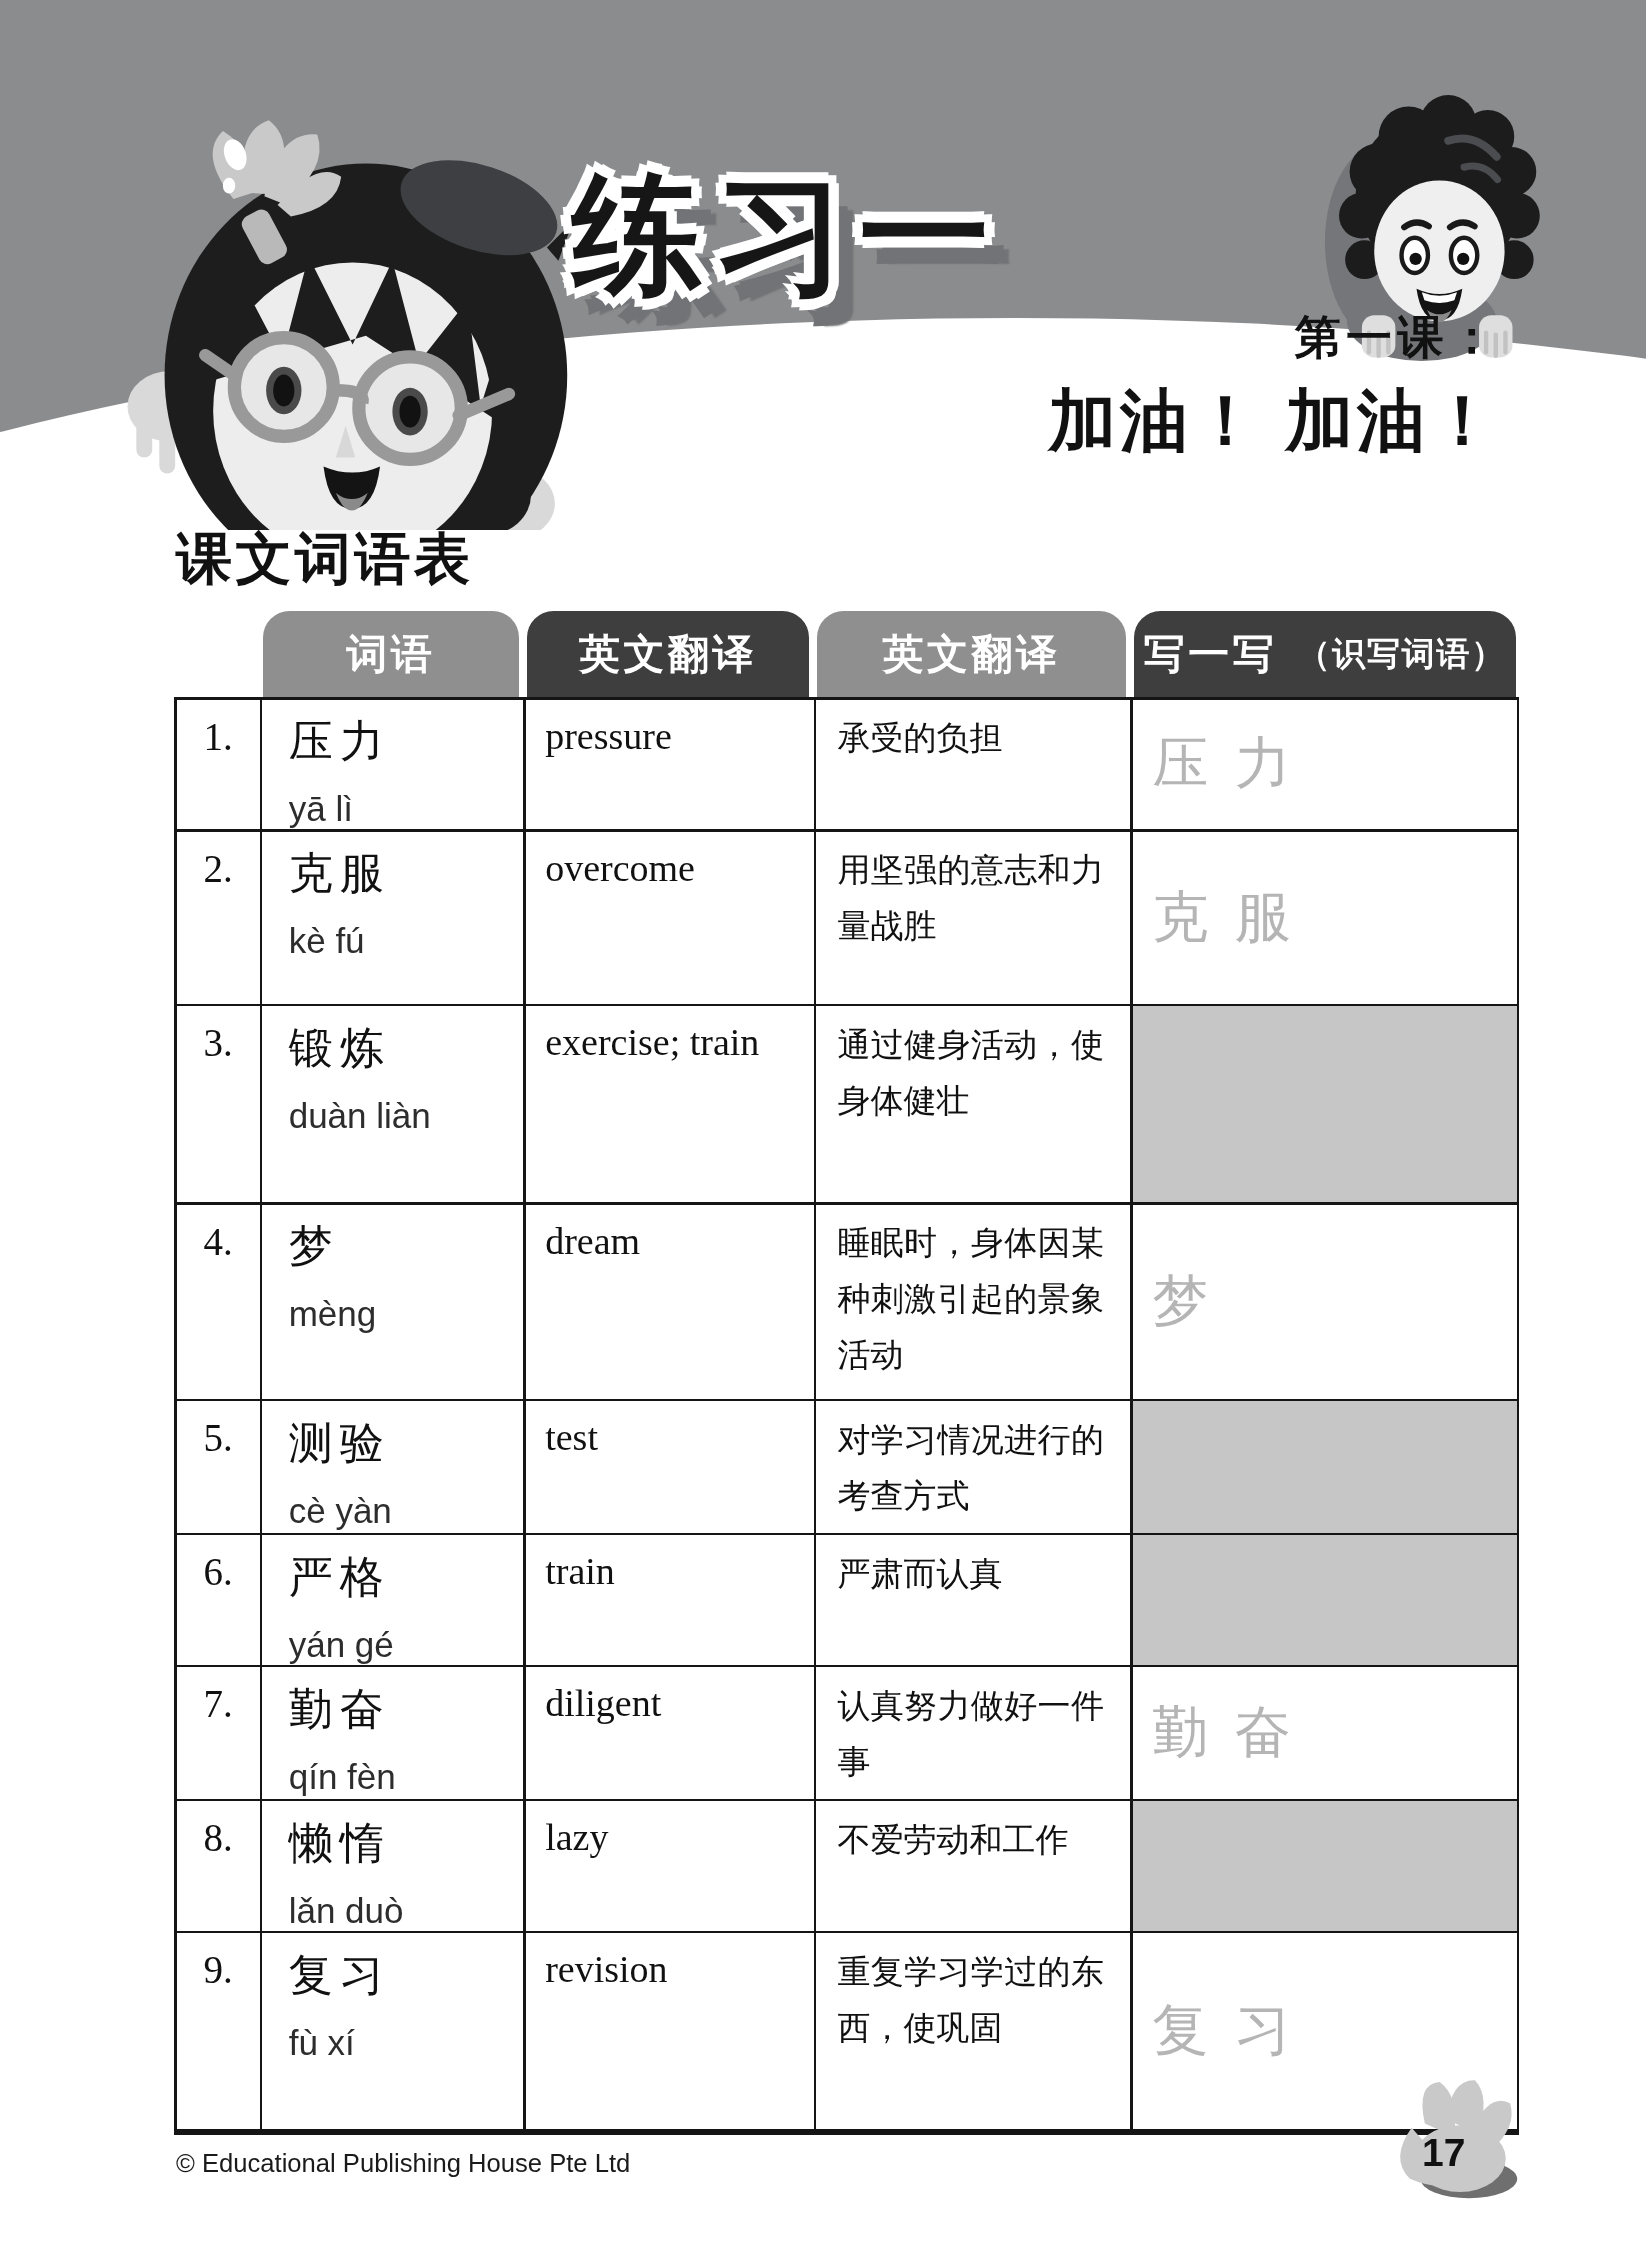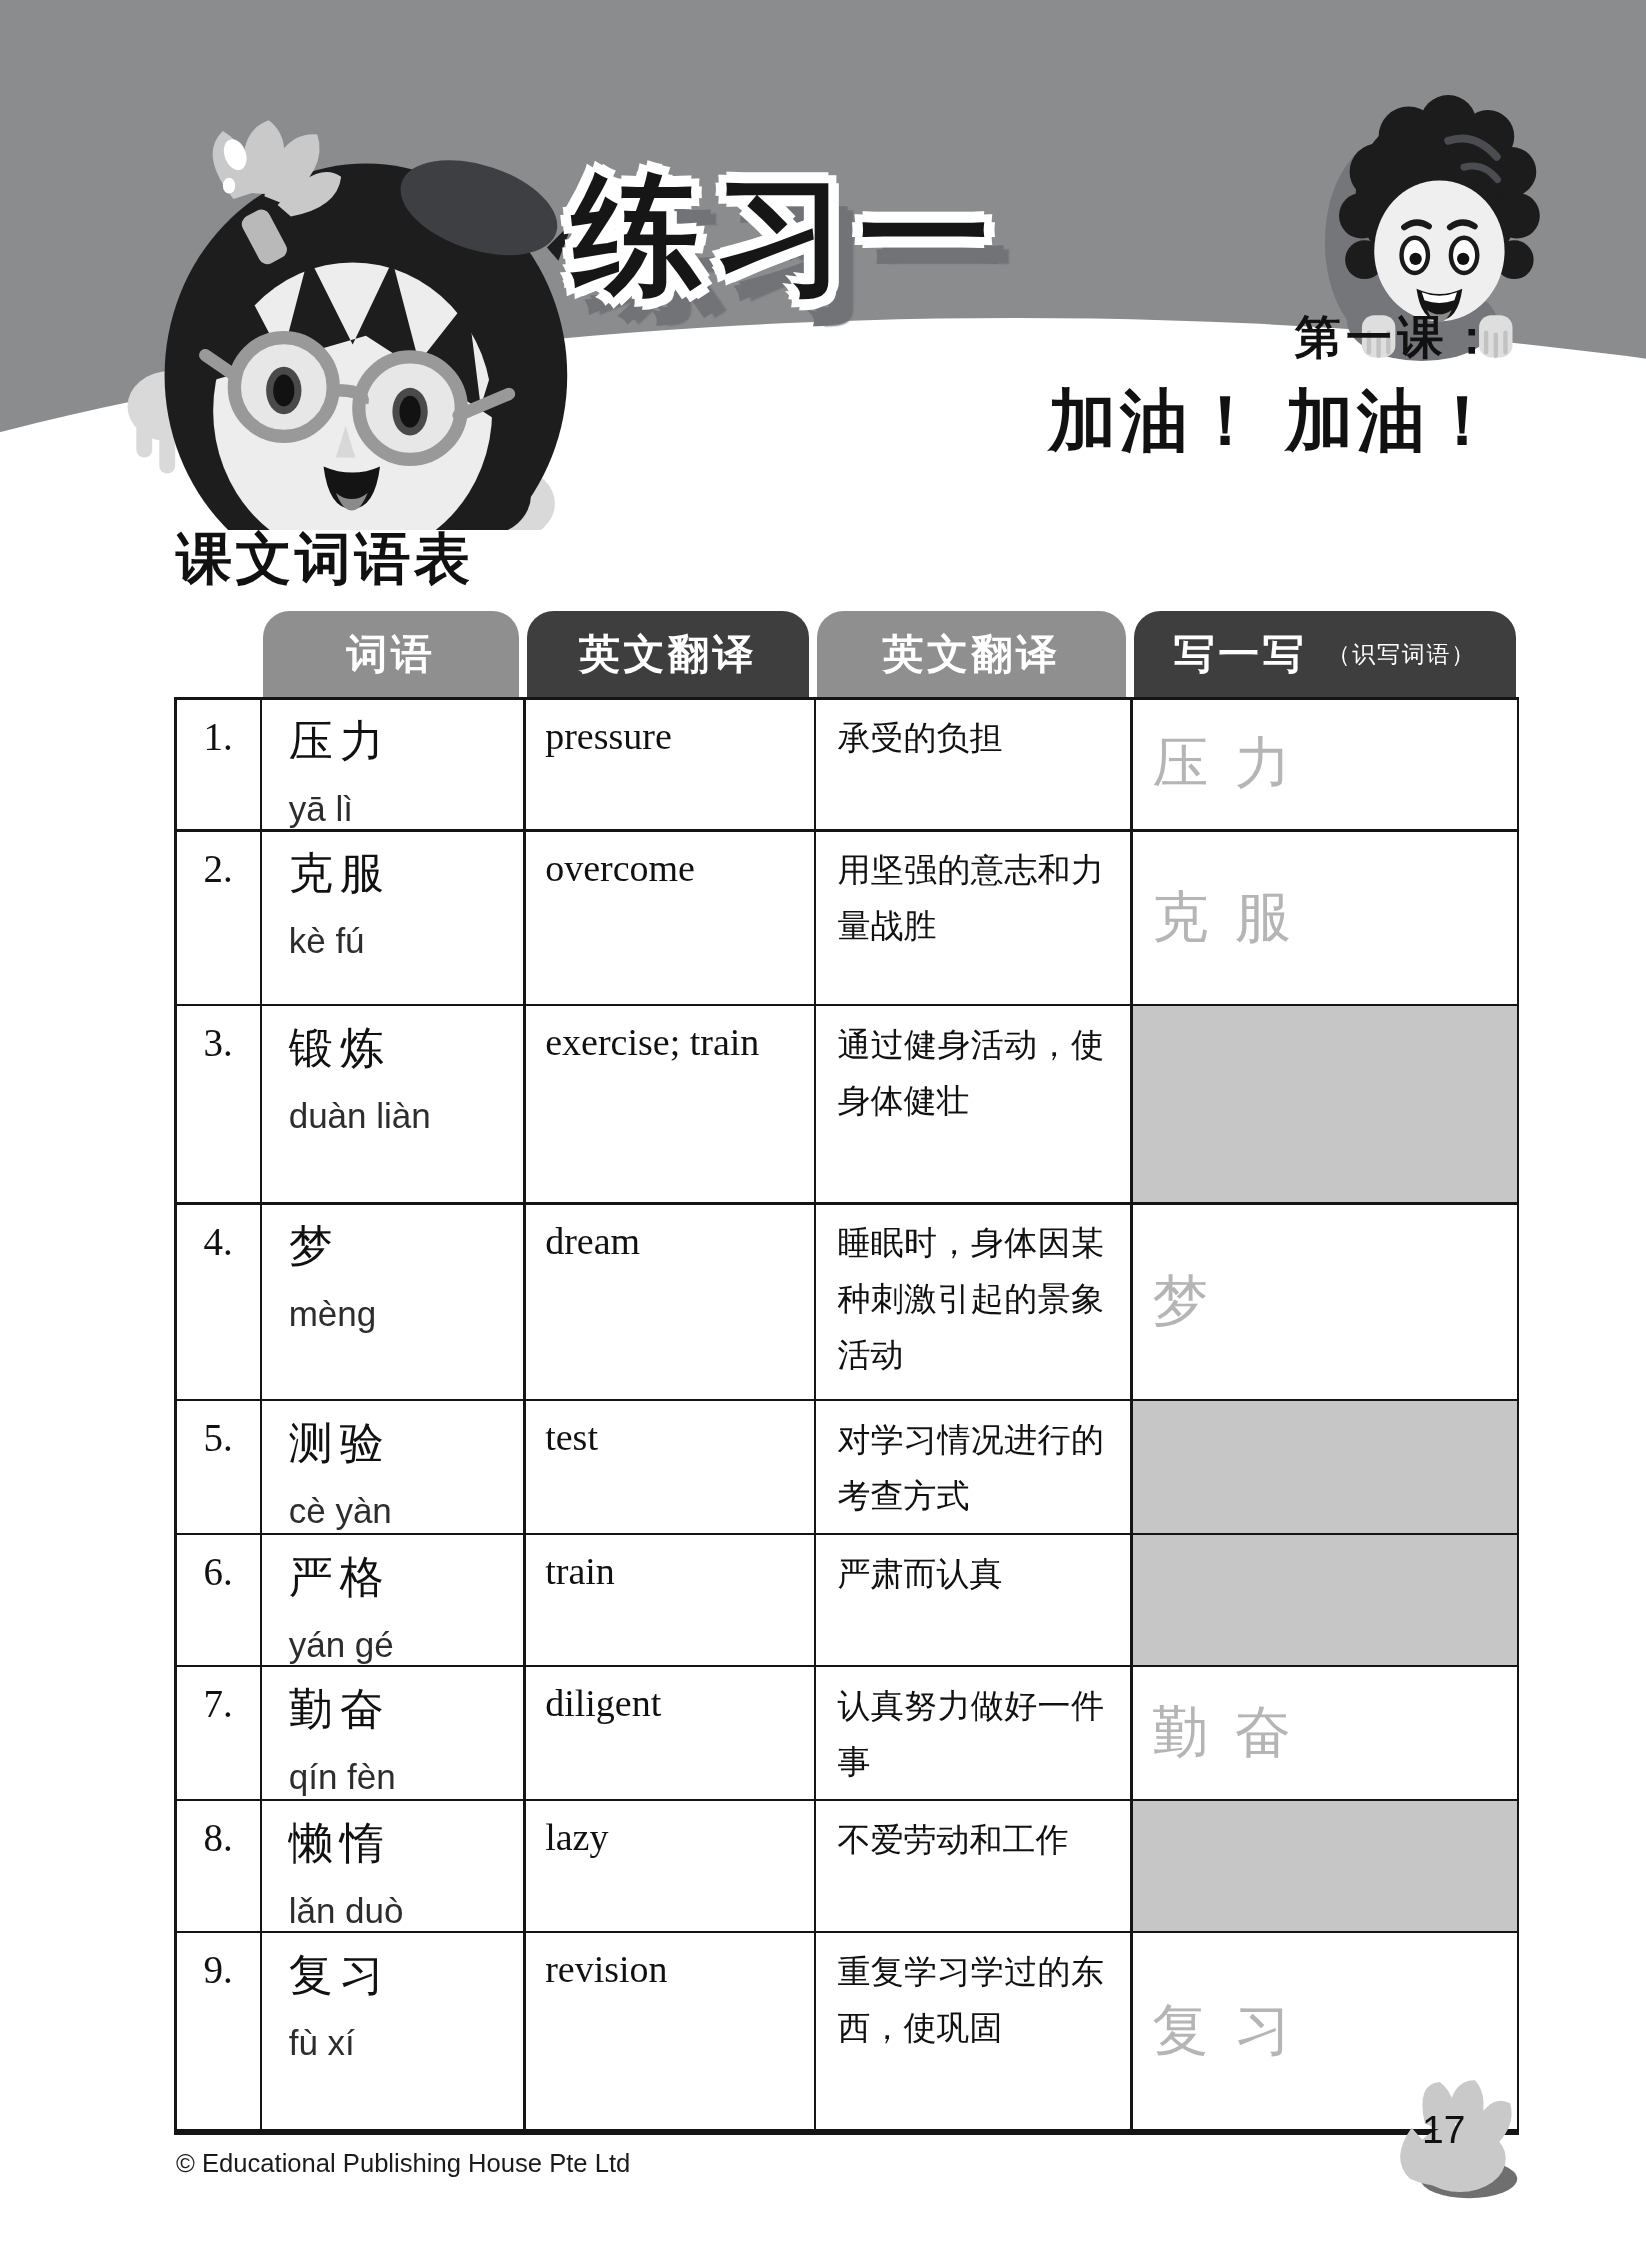--- a/index.html
+++ b/index.html
@@ -29,41 +29,41 @@
   .section-title{position:absolute;left:176px;top:522px;font-size:56px;font-weight:bold;
       color:#111;letter-spacing:3.5px;z-index:5;}
 
   
   .vocab-table{position:absolute;left:174px;top:611px;width:1345px;z-index:5;}
   .tabs{display:grid;grid-template-columns:85px 264px 290px 317px 390px;height:86px;}
   .tab{margin:0 4.4px;border-radius:26.5px 26.5px 0 0;color:#fff;font-weight:bold;font-size:41px;
        display:flex;align-items:center;justify-content:center;letter-spacing:3.5px;}
   .tab.light{background:#8f8f8f;}
   .tab.dark{background:#3e3e3e;}
-  .tab .small{font-size:23px;font-weight:normal;letter-spacing:1.8px;margin-left:20px;}
+  .tab .small{font-size:33px;font-weight:bold;letter-spacing:1.8px;margin-left:20px;}
 
   .tbody{display:grid;grid-template-columns:83px 261px 288px 314px 384px;gap:2.6px;
          background:#151515;padding:2.6px 2.6px 6.2px 2.6px;}
   .cell{background:#ffffff;box-sizing:border-box;}
   .num{font-family:"Liberation Serif",serif;font-size:39px;color:#111;
        text-align:center;padding-top:14px;}
   .wordcell{padding:12.4px 0 0 26.5px;}
   .word{font-family:"Liberation Serif",serif;font-size:44px;color:#111;letter-spacing:7px;}
   .pinyin{font-family:"Liberation Sans",sans-serif;font-size:35px;color:#2d2d2d;margin-top:18px;}
   .eng{font-family:"Liberation Serif",serif;font-size:38px;color:#111;padding:14px 5.3px 0 19.4px;}
   .expl{font-family:"Liberation Serif",serif;font-size:33px;line-height:56px;color:#111;
         padding:10.6px 26.5px 8.8px 21px;text-align:justify;}
   .write{display:flex;align-items:center;padding-left:19.4px;
          font-family:"Liberation Serif",serif;font-size:56px;color:#b5b5b5;letter-spacing:26.5px;}
   .write.shaded{background:#c6c6c6;}
 
   
   .footer{position:absolute;left:176px;top:2149px;font-size:25.6px;color:#1a1a1a;z-index:5;}
   .page-badge{position:absolute;left:1385px;top:2075px;width:150px;height:132px;z-index:5;}
-  .page-number{position:absolute;left:37px;top:33px;font-size:39px;font-weight:normal;color:#111;
+  .page-number{position:absolute;left:37px;top:56px;font-size:39px;font-weight:bold;color:#111;
                font-family:"Liberation Sans",sans-serif;}
 </style>
 </head>
 <body>
 
 <div class="page">
 
   <div class="header">
     <div class="header-bg"></div>
     <div class="header-curve"></div>

